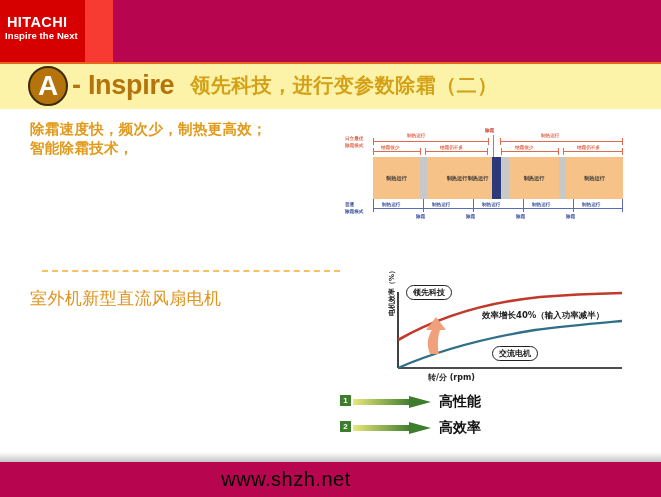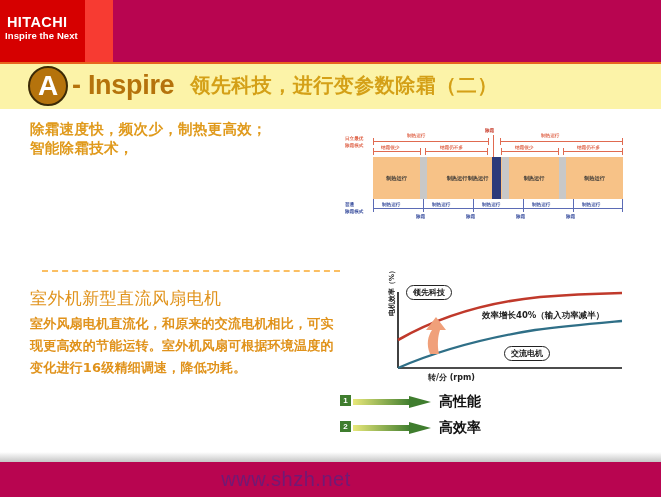--- a/index.html
+++ b/index.html
@@ -77,21 +77,21 @@
   .bullet-text{margin-left:6px;font-size:8.6px;font-weight:bold;color:#1a1a1a;line-height:12px;
     width:128px;flex:0 0 auto;}
   .arrow{flex:0 0 auto;margin-left:2px;margin-top:2px;}
   .bullet-out{margin-left:8px;font-size:14px;font-weight:bold;color:#111;line-height:14px;flex:0 0 auto;}
 
   
   .footer-sheen{position:absolute;left:0;top:452px;width:661px;height:10px;
     background:linear-gradient(to bottom,#ffffff,#c6c6c6);}
   .footer-bar{position:absolute;left:0;top:462px;width:661px;height:35px;background:#b80550;}
   .footer-url{position:absolute;left:0;top:468px;width:603px;text-align:center;
-    color:#701a75;font-size:20px;font-family:"Liberation Sans",sans-serif;letter-spacing:.5px;
+    color:#000000;font-size:20px;font-family:"Liberation Sans",sans-serif;letter-spacing:.5px;
     padding-right:60px;box-sizing:border-box;padding-left:29px;}
 </style>
 </head>
 <body>
 
 <div class="slide">
 
   <div class="header-band"></div>
   <div class="logo-block"></div>
   <div class="logo-strip"></div>
@@ -108,21 +108,20 @@
 
   <div class="left-col">
     <div class="h-lead">除霜速度快，频次少，制热更高效；</div>
     <div class="h-lead">智能除霜技术，</div>
   </div>
 
   <div class="divider-dashed"></div>
 
   <div class="sec2">
     <div class="h2-lead">室外机新型直流风扇电机</div>
-    <div class="body-text">室外风扇电机直流化，和原来的交流电机相比，可实现更高效的节能运转。室外机风扇可根据环境温度的变化进行16级精细调速，降低功耗。</div>
   </div>
 
   <div class="defrost">
 
     <div class="dfr-label" style="left:0;top:6px;">日立最优</div>
     <div class="dfr-label" style="left:0;top:13px;">除霜模式</div>
 
     <div class="hline-red" style="left:28px;top:11px;width:116px;"></div>
     <div class="vtick-red" style="left:28px;top:8px;height:7px;"></div>
     <div class="vtick-red" style="left:143px;top:8px;height:7px;"></div>
@@ -201,21 +200,21 @@
 
       <path d="M38 80 C 75 64, 125 50, 175 42 C 205 38, 240 35, 262 33" fill="none" stroke="#2f6f87" stroke-width="2.3"></path>
 
       <g>
         <path d="M70 66 C 66 56, 68 48, 72 42 L 66 42 L 76 29 L 86 42 L 80 42 C 78 48, 77 57, 79 66 Z" fill="#f0a07a"></path>
       </g>
     </svg>
     <div class="ylabel">电机效率（%）</div>
     <div class="xlabel">转/分 (rpm)</div>
     <div class="pill" style="left:46px;top:-3px;">领先科技</div>
-    <div class="pill" style="left:144px;top:58px;">交流电机</div>
+    <div class="pill" style="left:132px;top:58px;">交流电机</div>
     <div class="annot">效率增长40%（输入功率减半）</div>
   </div>
 
   <div class="bullets">
     <div class="bullet-row">
       <div class="bullet-num">1</div>
       <svg class="arrow" width="78" height="12">
         <defs>
           <linearGradient id="ag1" x1="0" y1="0" x2="1" y2="0">
             <stop offset="0%" stop-color="#e8e87a"></stop>

